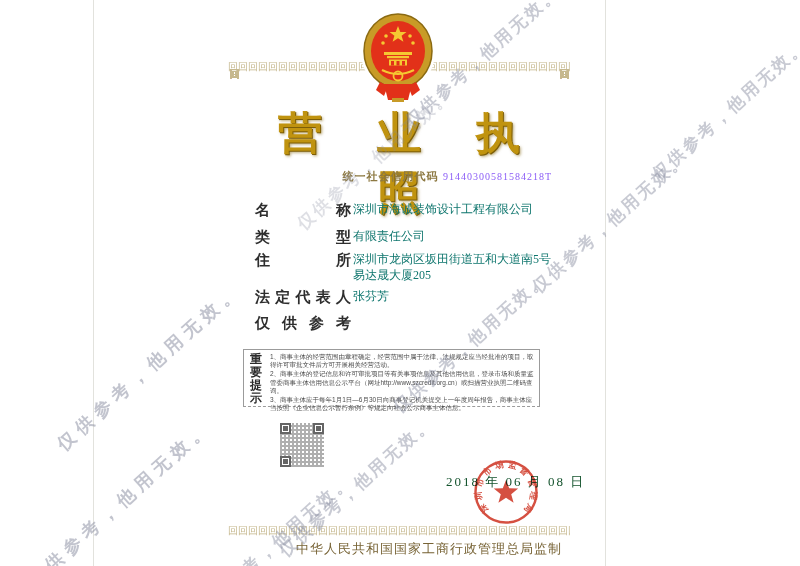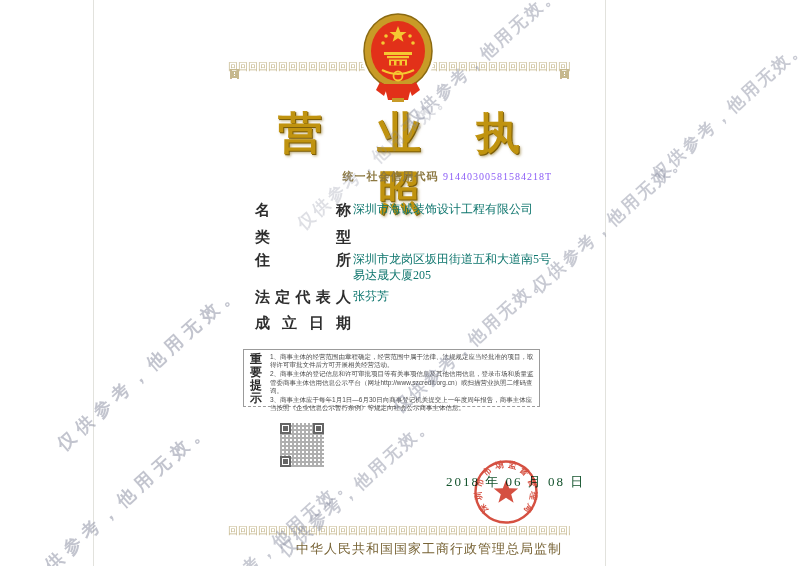--- a/index.html
+++ b/index.html
@@ -112,31 +112,32 @@
     <span class="code-label">统一社会信用代码</span>
     <span class="code-value">91440300581584218T</span>
   </div>
 
   <div class="field-row" style="top:201px;">
     <div class="field-label">名称</div>
     <div class="field-value">深圳市海诚装饰设计工程有限公司</div>
   </div>
   <div class="field-row" style="top:228px;">
     <div class="field-label">类型</div>
+    <div class="field-value">有限责任公司</div>
   </div>
   <div class="field-row" style="top:251px;">
     <div class="field-label">住所</div>
     <div class="field-value" style="width:198px;">深圳市龙岗区坂田街道五和大道南5号易达晟大厦205</div>
   </div>
   <div class="field-row" style="top:288px;">
     <div class="field-label">法定代表人</div>
     <div class="field-value">张芬芳</div>
   </div>
   <div class="field-row" style="top:314px;">
-    <div class="field-label">成立日期</div>
+    <div class="field-label">仅供参考</div>
   </div>
 
   <div class="notice-box">
     <div class="notice-side">
       <span>重</span>
       <span>要</span>
       <span>提</span>
       <span>示</span>
     </div>
     <ul class="notice-items">

